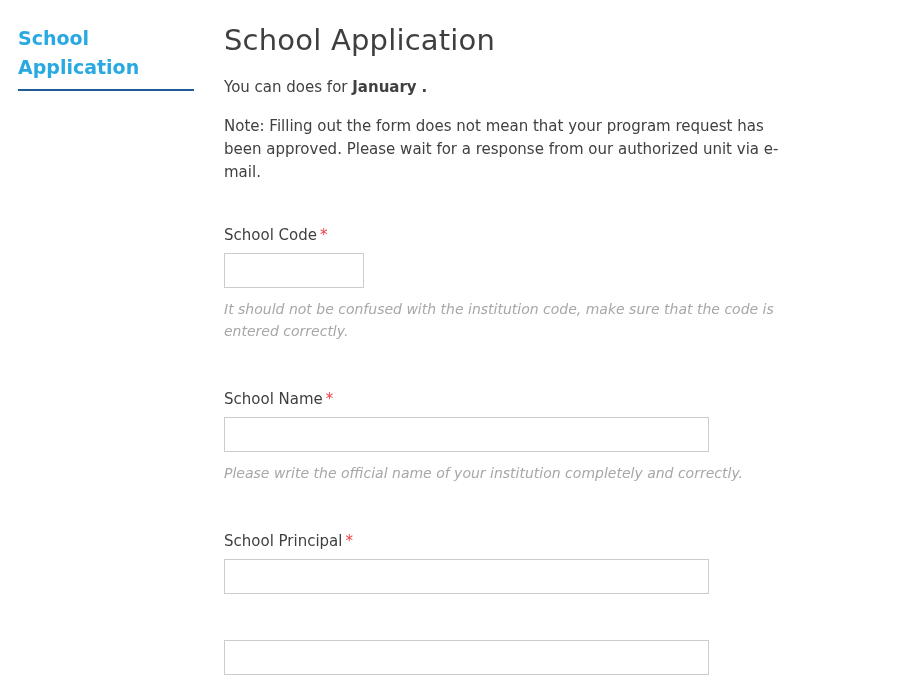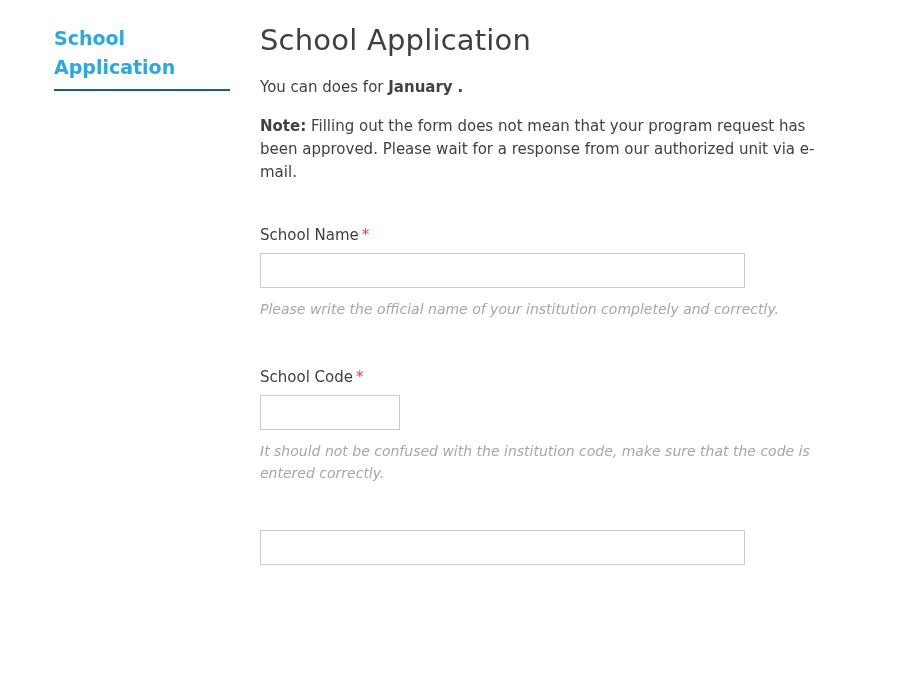--- a/index.html
+++ b/index.html
@@ -10,21 +10,20 @@
     font-family: "DejaVu Sans", "Liberation Sans", sans-serif;
     color: #414042;
     overflow: hidden;
     position: relative;
   }
   .page {
     position: relative;
     width: 788px;
     height: 695px;
     background: #ffffff;
-    margin-left: 36px;
   }
 
   
   .sidebar {
     position: absolute;
     left: 18px;
     top: 24px;
     width: 176px;
   }
   .sidebar-item {
@@ -64,21 +63,21 @@
     margin-bottom: 17px;
     color: #414042;
   }
   .apply-line b { font-weight: 700; }
   .note {
     font-size: 15px;
     line-height: 23px;
     margin-bottom: 40px;
     color: #414042;
   }
-  .note b { font-weight: 700; }
+  .note b { font-weight: 400; }
 
   
   .form-group { margin-bottom: 46px; }
   .field-label {
     font-size: 15px;
     line-height: 22px;
     color: #3f3f41;
     margin-bottom: 7px;
   }
   .required {
@@ -122,31 +121,35 @@
 
     <h1 class="page-title">School Application</h1>
 
     <p class="apply-line"><span>You can does for</span> <b>January</b> <b>.</b></p>
 
     <p class="note"><b>Note:</b> <span>Filling out the form does not mean that your program request has been approved. Please wait for a response from our authorized unit via e-mail.</span></p>
 
     <form>
 
       <div class="form-group">
+        <div class="field-label"><span>School Code</span><span class="required">*</span></div>
+        <input type="text" class="text-input small" value="" style="">
+        <div class="helper">It should not be confused with the institution code, make sure that the code is entered correctly.</div>
+      </div>
+
+      <div class="form-group">
         <div class="field-label"><span>School Name</span><span class="required">*</span></div>
         <input type="text" class="text-input" value="" style="">
         <div class="helper">Please write the official name of your institution completely and correctly.</div>
       </div>
 
       <div class="form-group">
-        <div class="field-label"><span>School Code</span><span class="required">*</span></div>
-        <input type="text" class="text-input small" value="" style="">
-        <div class="helper">It should not be confused with the institution code, make sure that the code is entered correctly.</div>
+        <div class="field-label"><span>School Principal</span><span class="required">*</span></div>
+        <input type="text" class="text-input" value="" style="">
       </div>
-
 
       <div class="form-group">
         <input type="text" class="text-input" value="" style="">
       </div>
 
     </form>
 
   </main>
 
 </div>

